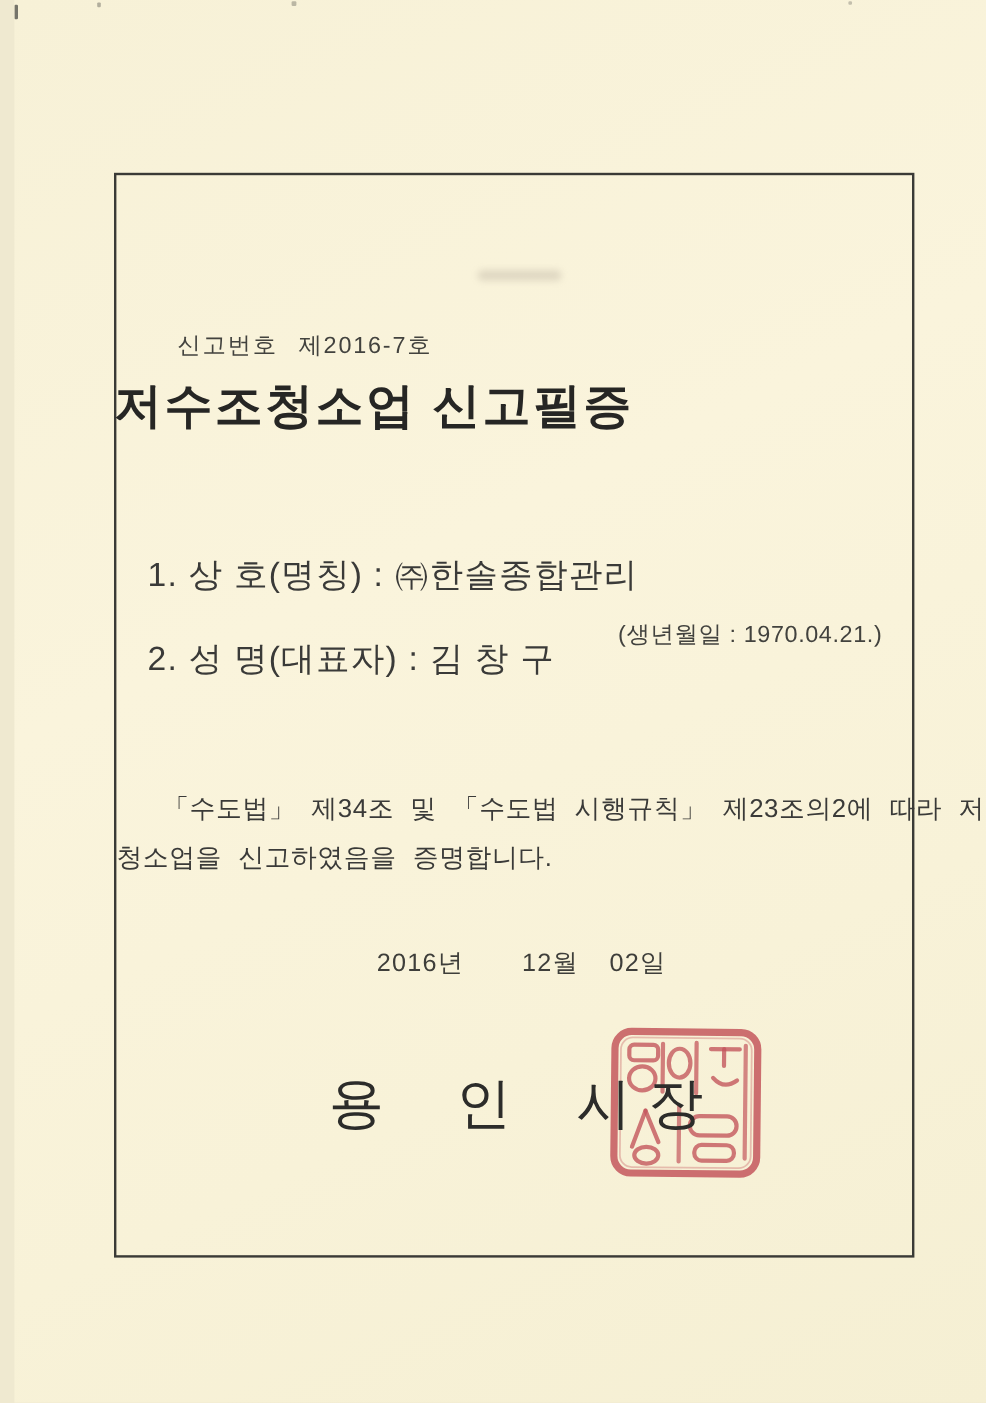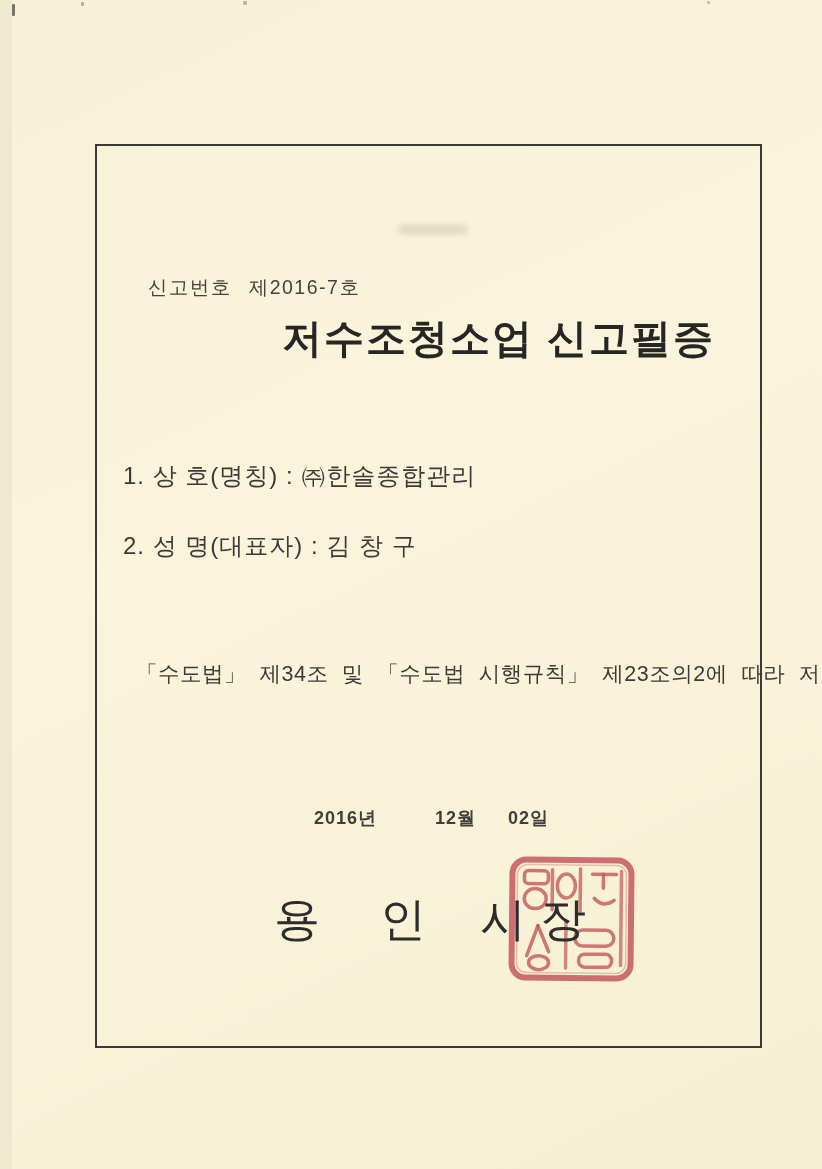--- a/index.html
+++ b/index.html
@@ -22,37 +22,37 @@
     width:667px; height:904px;
     border:2px solid #3a3a36;
   }
   .txt { position:absolute; white-space:pre; color:#3a3a38; }
 
   .reg-line { left:108px; top:251px; font-size:19.5px; letter-spacing:1.5px; color:#42423e; }
   .reg-line .reg-number { margin-left:17px; }
 
   .doc-title {
     left:83px; top:311px; width:620px;
-    text-align:right;
+    text-align:left;
     font-size:40px; font-weight:700;
     letter-spacing:2px;
     color:#262624;
   }
 
-  .field { font-size:24px; letter-spacing:1px; }
+  .field { font-size:28px; letter-spacing:1px; }
   .field-1 { left:111px; top:460px; }
   .field-2 { left:111px; top:530px; }
   .field-3 { left:111px; top:562px; }
   .birth-note { left:503px; top:515px; font-size:19.5px; letter-spacing:0.5px; color:#42423e; }
 
   .body-line { font-size:21.5px; letter-spacing:0.5px; word-spacing:7px; }
   .body-line-1 { left:124px; top:659px; }
   .body-line-2 { left:85px; top:700px; }
 
-  .date-part { top:806px; font-size:18px; letter-spacing:1px; color:#3e3e3a;font-weight:bold; }
+  .date-part { top:788px; font-size:21px; letter-spacing:1px; color:#3e3e3a; }
   .date-year  { left:302px; }
   .date-month { left:423px; }
   .date-day   { left:496px; }
 
   .mayor-char { top:889px; font-size:46px; color:#2c2c2a; z-index:3; }
   .mayor-1 { left:262px; }
   .mayor-2 { left:368px; }
   .mayor-3 { left:468px; }
   .mayor-4 { left:528px; }
 
@@ -94,22 +94,24 @@
   <div class="frame"></div>
 
   <div class="txt reg-line">
     <span>신고번호</span><span class="reg-number">제2016-7호</span>
   </div>
 
   <div class="txt doc-title">저수조청소업 신고필증</div>
 
   <div class="txt field field-1">1. 상 호(명칭) : ㈜한솔종합관리</div>
   <div class="txt field field-2">2. 성 명(대표자) : 김 창 구</div>
+  <div class="txt birth-note">(생년월일 : 1970.04.21.)</div>
 
   <div class="txt body-line body-line-1">「수도법」 제34조 및 「수도법 시행규칙」 제23조의2에 따라 저수조</div>
+  <div class="txt body-line body-line-2">청소업을 신고하였음을 증명합니다.</div>
 
   <div class="txt date-part date-year">2016년</div>
   <div class="txt date-part date-month">12월</div>
   <div class="txt date-part date-day">02일</div>
 
   <div class="txt mayor-char mayor-1">용</div>
   <div class="txt mayor-char mayor-2">인</div>
   <div class="txt mayor-char mayor-3">시</div>
   <div class="txt mayor-char mayor-4">장</div>
 

